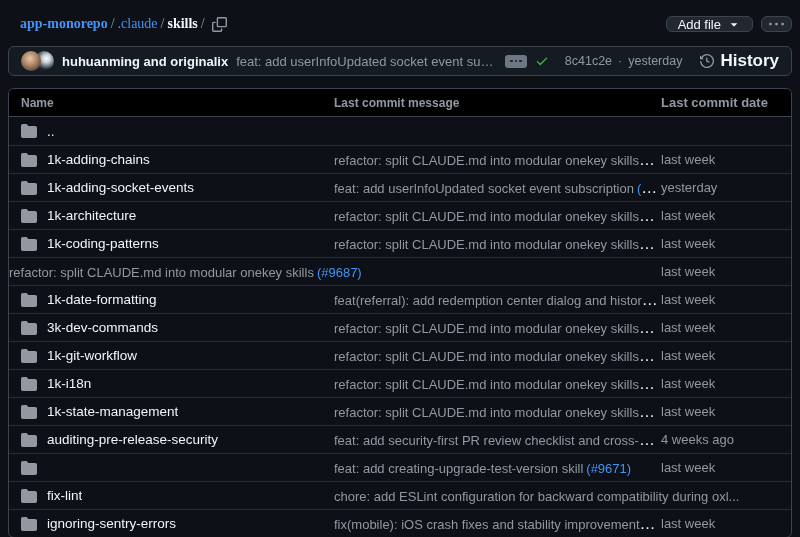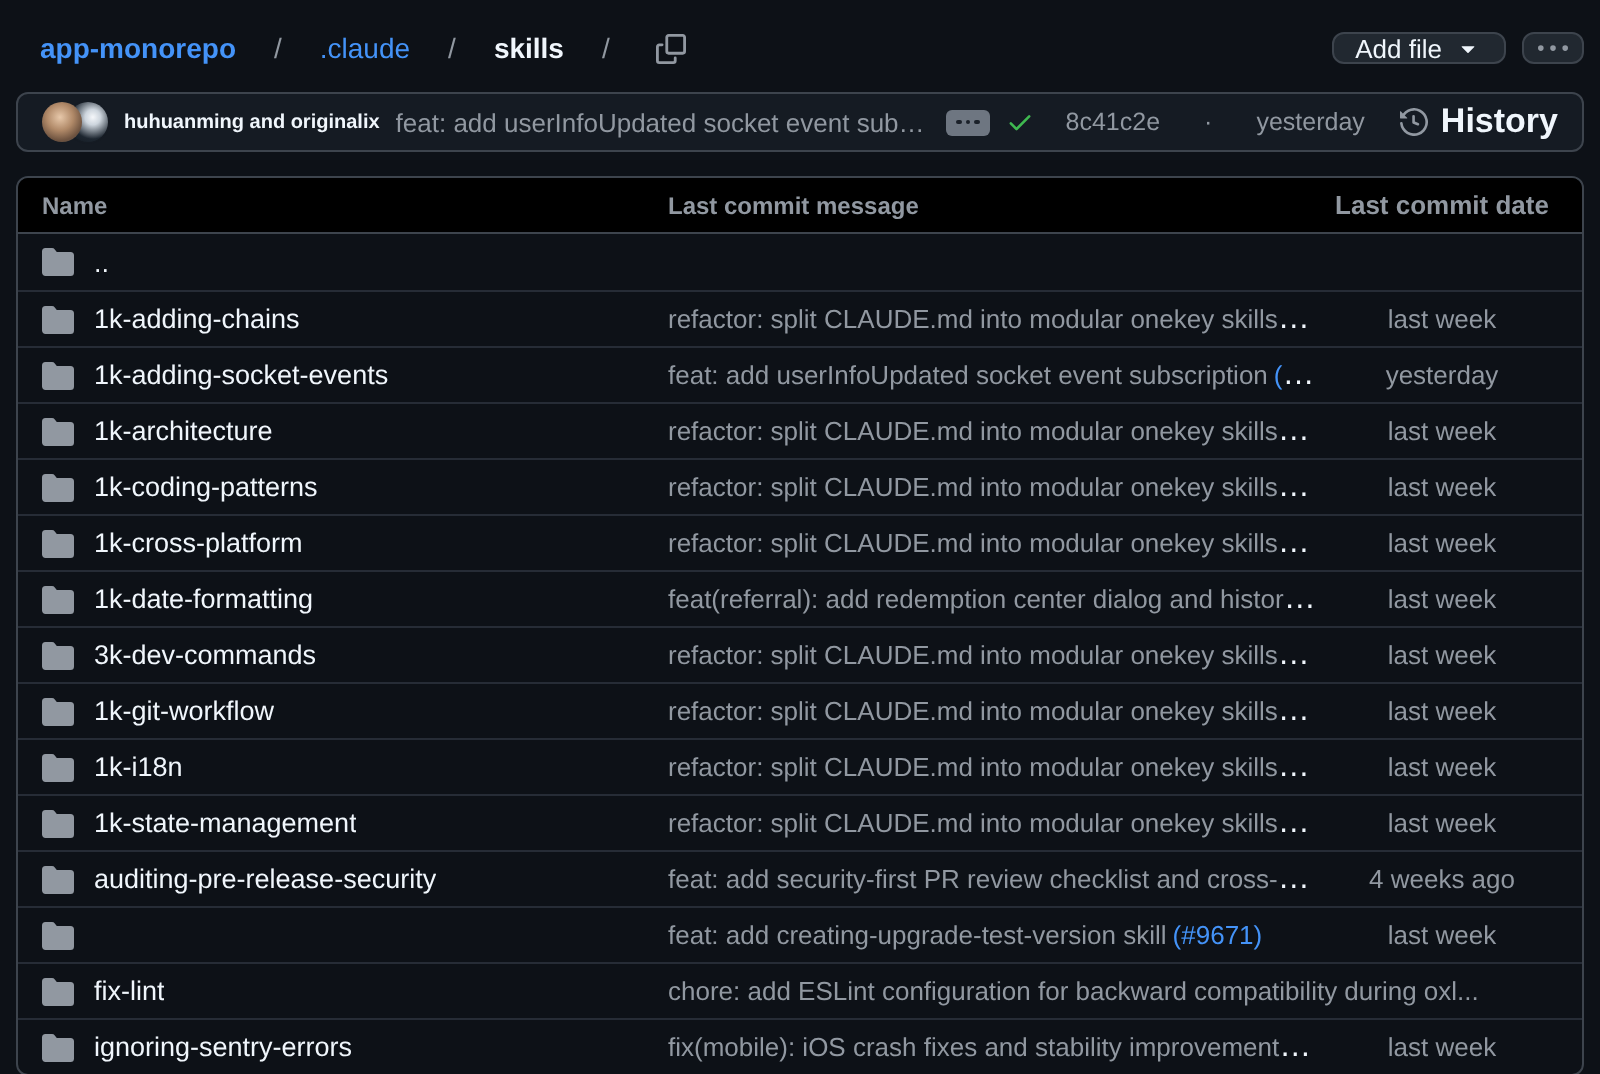--- a/index.html
+++ b/index.html
@@ -9,21 +9,21 @@
     color: #f0f6fc;
     -webkit-font-smoothing: antialiased;
   }
   .page { padding: 8px 8px 0 8px; }
 
   
   .topbar {
     display: flex; align-items: center; justify-content: space-between;
     height: 32px; padding: 0 0 0 12px;
   }
-  .breadcrumb { display: flex; align-items: center; gap: 19px; font-size: 14px; }
+  .breadcrumb { display: flex; align-items: center; gap: 3px; font-size: 14px; font-family: Liberation Serif, serif; }
   .crumb { color: #4493f8; text-decoration: none; cursor: pointer; }
   .crumb.repo { font-weight: 600; }
   .crumb.current { color: #f0f6fc; font-weight: 600; }
   .sep { color: #9198a1; }
   .icon-btn {
     background: none; border: none; padding: 2px; margin-left: 2px;
     color: #9198a1; cursor: pointer; display: flex; align-items: center;
   }
   .topbar-actions { display: flex; align-items: center; gap: 8px; }
   .btn {
@@ -47,56 +47,56 @@
   .avatar { width: 20px; height: 20px; border-radius: 50%; display: inline-block; }
   .avatar.a1 {
     background: radial-gradient(circle at 45% 38%, #e7c8aa 0%, #b08968 40%, #6e5340 70%, #474747 100%);
     z-index: 1;
   }
   .avatar.a2 {
     margin-left: -7px;
     background: radial-gradient(circle at 62% 38%, #f5f7fa 0%, #cdd5dd 22%, #1d2630 62%, #10161d 100%);
     box-shadow: 0 0 0 1px #151b23;
   }
-  .authors { font-size: 10px; font-weight: 700; color: #f0f6fc; white-space: nowrap; cursor: pointer; }
+  .authors { font-size: 13px; font-weight: 700; color: #f0f6fc; white-space: nowrap; cursor: pointer; }
   .commit-msg {
     font-size: 13px; color: #9198a1; white-space: nowrap;
     overflow: hidden; text-overflow: ellipsis; cursor: pointer;
   }
   .pr-link { color: #4493f8; text-decoration: none; cursor: pointer; margin-left: 3px; }
   .ellipsis-pill {
     flex: none; width: 22px; height: 13px; border: none; border-radius: 3px;
     background: #6e7681; display: inline-flex; align-items: center; justify-content: center;
     gap: 2px; cursor: pointer; padding: 0;
   }
   .ellipsis-pill .dot { width: 2.5px; height: 2.5px; border-radius: 50%; background: #1b2129; }
   .check-icon { color: #3fb950; flex: none; cursor: pointer; }
   .commit-spacer { flex: 1; }
-  .commit-meta { display: flex; align-items: center; gap: 22px; font-size: 12.5px; color: #9198a1; white-space: nowrap; }
+  .commit-meta { display: flex; align-items: center; gap: 6px; font-size: 12.5px; color: #9198a1; white-space: nowrap; }
   .sha-link { color: #9198a1; text-decoration: none; cursor: pointer; }
   .history {
     display: inline-flex; align-items: center; gap: 6px; margin-left: 10px;
     color: #f0f6fc; font-size: 17px; font-weight: 700; text-decoration: none; cursor: pointer;
   }
   .history svg { color: #9198a1; }
 
   
   .file-table {
     margin-top: 12px;
     border: 1px solid #3d444d; border-radius: 6px;
     overflow: hidden; background: #0d1117;
   }
   .trow { display: flex; align-items: center; height: 28px; box-sizing: border-box; }
   .table-header {
     background: #000000; border-bottom: 1px solid #3d444d;
     font-size: 12px; font-weight: 600; color: #9198a1;
   }
   .col-name { flex: 0 0 325px; min-width: 0; display: flex; align-items: center; gap: 10px; padding-left: 12px; box-sizing: border-box; }
   .col-msg  { flex: 1 1 auto; min-width: 0; white-space: nowrap; overflow: hidden; text-overflow: ellipsis; }
-  .col-date { flex: 0 0 130px; text-align: center; padding-right: 10px; box-sizing: border-box; white-space: nowrap; }
+  .col-date { flex: 0 0 130px; text-align: left; padding-right: 10px; box-sizing: border-box; white-space: nowrap; }
   .row { border-top: 1px solid #262c36; }
   .row:first-child { border-top: none; }
   .folder-icon { color: #9198a1; flex: none; }
   .name-link { font-size: 13.5px; color: #f0f6fc; text-decoration: none; cursor: pointer;
                white-space: nowrap; overflow: hidden; text-overflow: ellipsis; }
   .msg-text { font-size: 13px; color: #9198a1; cursor: pointer; }
   .row .pr-link { font-size: 13px; }
   .col-date { font-size: 13px; color: #9198a1; }
 </style>
 </head>
@@ -229,26 +229,20 @@
             </svg>
       <a class="name-link">1k-coding-patterns</a>
     </div>
     <div class="col-msg">
       <span class="msg-text">refactor: split CLAUDE.md into modular onekey skills</span><a class="pr-link">(#9687)</a>
     </div>
     <div class="col-date">last week</div>
   </div>
 
   <div class="trow row">
-    <div class="col-name">
-      <svg class="folder-icon" width="16" height="16" viewBox="0 0 16 16" fill="currentColor">
-              <path d="M1.75 1A1.75 1.75 0 0 0 0 2.75v10.5C0 14.216.784 15 1.75 15h12.5A1.75 1.75 0 0 0 16 13.25v-8.5A1.75 1.75 0 0 0 14.25 3H7.5a.25.25 0 0 1-.2-.1l-.9-1.2A1.75 1.75 0 0 0 5 1H1.75Z"></path>
-            </svg>
-      <a class="name-link">1k-cross-platform</a>
-    </div>
     <div class="col-msg">
       <span class="msg-text">refactor: split CLAUDE.md into modular onekey skills</span><a class="pr-link">(#9687)</a>
     </div>
     <div class="col-date">last week</div>
   </div>
 
   <div class="trow row">
     <div class="col-name">
       <svg class="folder-icon" width="16" height="16" viewBox="0 0 16 16" fill="currentColor">
               <path d="M1.75 1A1.75 1.75 0 0 0 0 2.75v10.5C0 14.216.784 15 1.75 15h12.5A1.75 1.75 0 0 0 16 13.25v-8.5A1.75 1.75 0 0 0 14.25 3H7.5a.25.25 0 0 1-.2-.1l-.9-1.2A1.75 1.75 0 0 0 5 1H1.75Z"></path>

